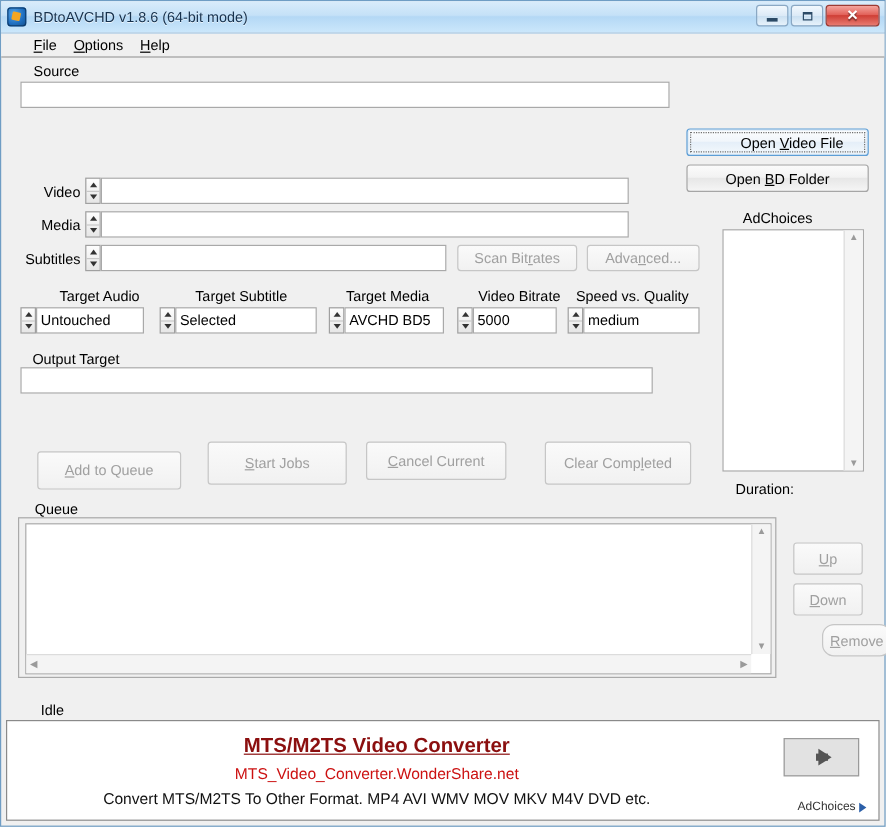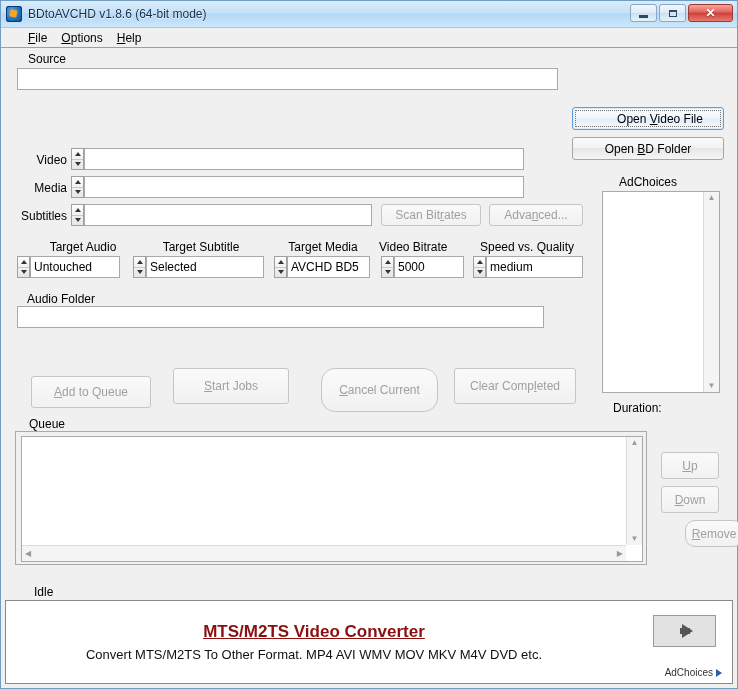--- a/index.html
+++ b/index.html
@@ -282,21 +282,21 @@
     <div class="spin" style="left:273px;top:208px;height:22px;">
       <div class="half">
           <span class="arw up"></span>
         </div>
       <div class="half">
           <span class="arw dn"></span>
         </div>
     </div>
     <input class="txt" style="left: 286px; top: 208px; width: 83px; height: 22px;" value="AVCHD BD5">
 
-    <div class="lbl" style="left:378px;top:192px;width:88px;text-align:left;">Video Bitrate</div>
+    <div class="lbl" style="left:378px;top:192px;width:88px;text-align:right;">Video Bitrate</div>
     <div class="spin" style="left:380px;top:208px;height:22px;">
       <div class="half">
           <span class="arw up"></span>
         </div>
       <div class="half">
           <span class="arw dn"></span>
         </div>
     </div>
     <input class="txt" style="left: 393px; top: 208px; width: 70px; height: 22px;" value="5000">
 
@@ -304,26 +304,26 @@
     <div class="spin" style="left:472px;top:208px;height:22px;">
       <div class="half">
           <span class="arw up"></span>
         </div>
       <div class="half">
           <span class="arw dn"></span>
         </div>
     </div>
     <input class="txt" style="left: 485px; top: 208px; width: 97px; height: 22px;" value="medium">
 
-    <div class="lbl" style="left:26px;top:244px;">Audio Folder</div>
+    <div class="lbl" style="left:26px;top:244px;">Output Target</div>
     <input class="txt" style="left: 16px; top: 258px; width: 527px; height: 22px;" value="">
 
     <button class="btn disabled" style="left:30px;top:328px;width:120px;height:32px;"><u>A</u>dd to Queue</button>
     <button class="btn disabled" style="left:172px;top:320px;width:116px;height:36px;"><u>S</u>tart Jobs</button>
-    <button class="btn disabled" style="left:320px;top:320px;width:117px;height:44px;border-radius:14px;"><u>C</u>ancel Current</button>
+    <button class="btn disabled" style="left:304px;top:320px;width:117px;height:32px;"><u>C</u>ancel Current</button>
     <button class="btn disabled" style="left:453px;top:320px;width:122px;height:36px;">Clear Comp<u>l</u>eted</button>
 
     <button class="btn focused" style="left:571px;top:59px;width:152px;height:23px;">Open <u>V</u>ideo File</button>
     <button class="btn" style="left:571px;top:89px;width:152px;height:23px;">Open <u>B</u>D Folder</button>
 
     <div class="lbl" style="left:571px;top:127px;width:152px;text-align:center;">AdChoices</div>
     <div class="listbox" style="left:601px;top:143px;width:118px;height:202px;">
       <div class="vscroll">
         <div class="sb-arrow">▲</div>
         <div class="sb-arrow">▼</div>
@@ -350,20 +350,21 @@
     <button class="btn disabled" style="left:684px;top:472px;width:58px;height:27px;border-radius:10px;"><u>R</u>emove</button>
 
     <div class="lbl" style="left:33px;top:537px;">Idle</div>
     <div class="progress-track" style="left:18px;top:553px;width:703px;height:22px;">
       <div class="progress-fill" style="background: rgb(255, 200, 0);"></div>
     </div>
 
     <div class="ad">
       <div class="ad-center">
         <div class="ad-title">MTS/M2TS Video Converter</div>
+        <div class="ad-url">MTS_Video_Converter.WonderShare.net</div>
         <div class="ad-desc">Convert MTS/M2TS To Other Format. MP4 AVI WMV MOV MKV M4V DVD etc.</div>
       </div>
       <div class="ad-arrow-btn">
         <div class="tri"></div>
       </div>
       <div class="adchoices">
         <span>AdChoices</span>
         <span class="ac-tri"></span>
       </div>
     </div>

